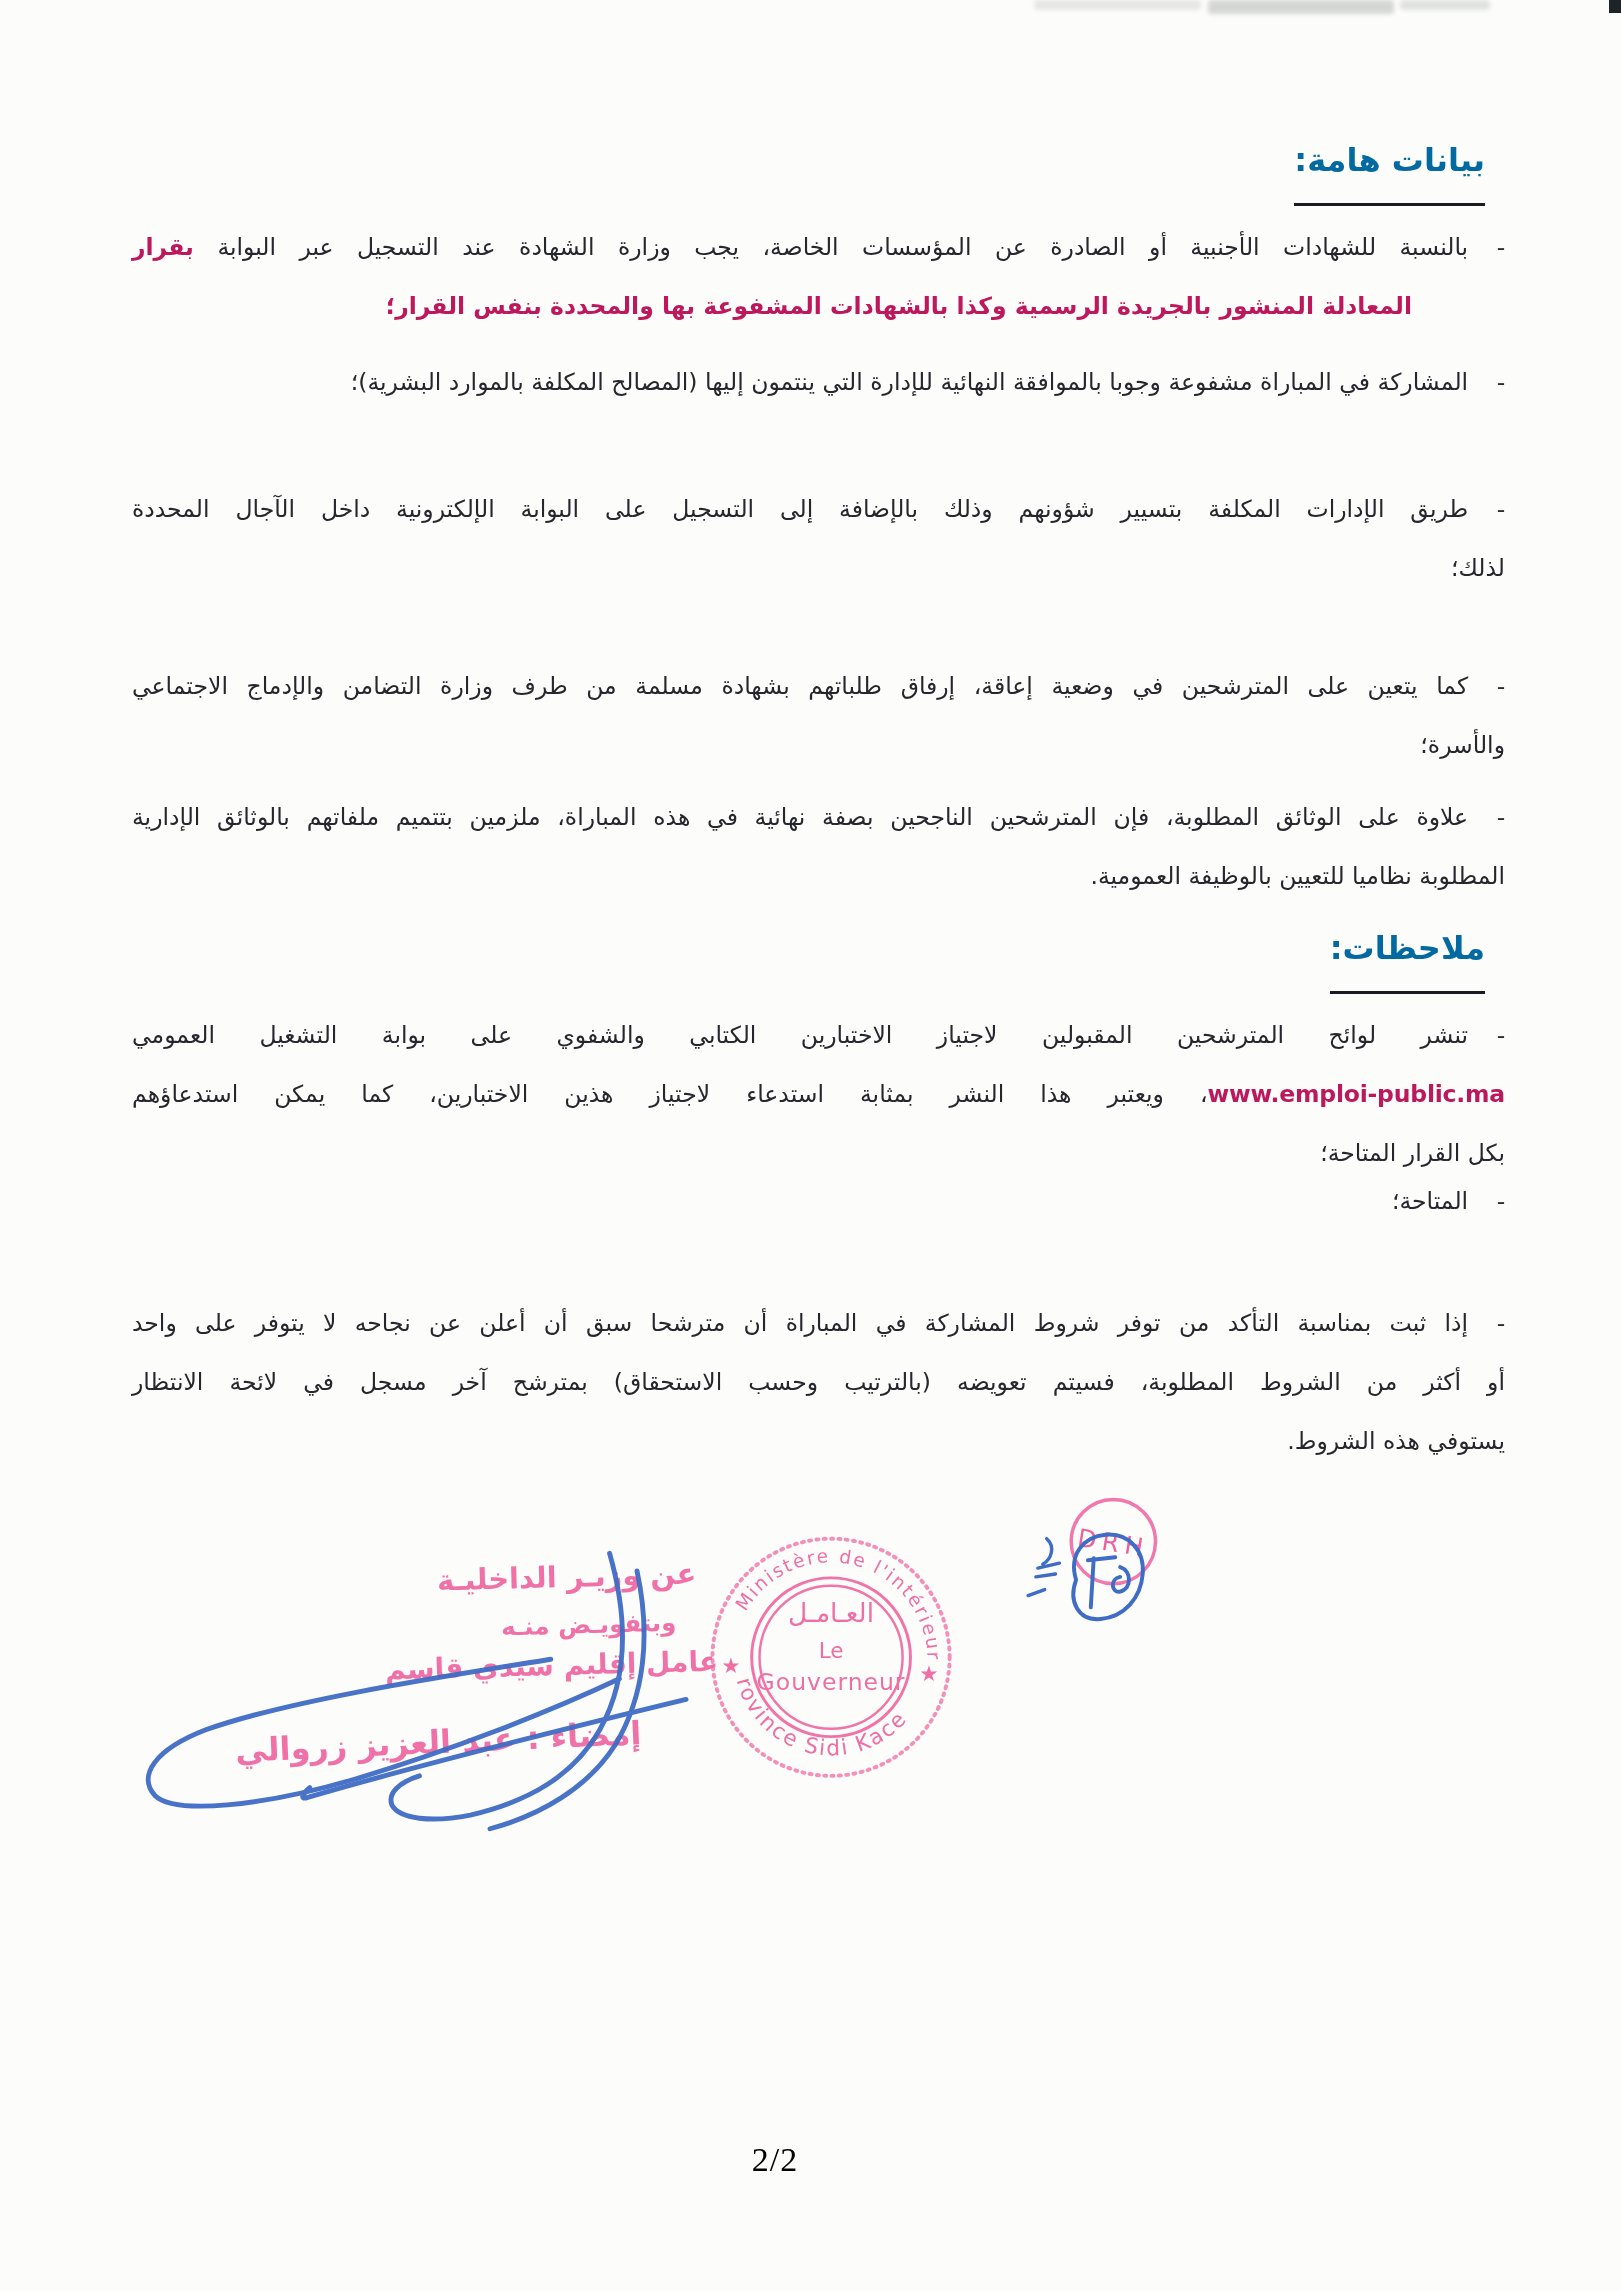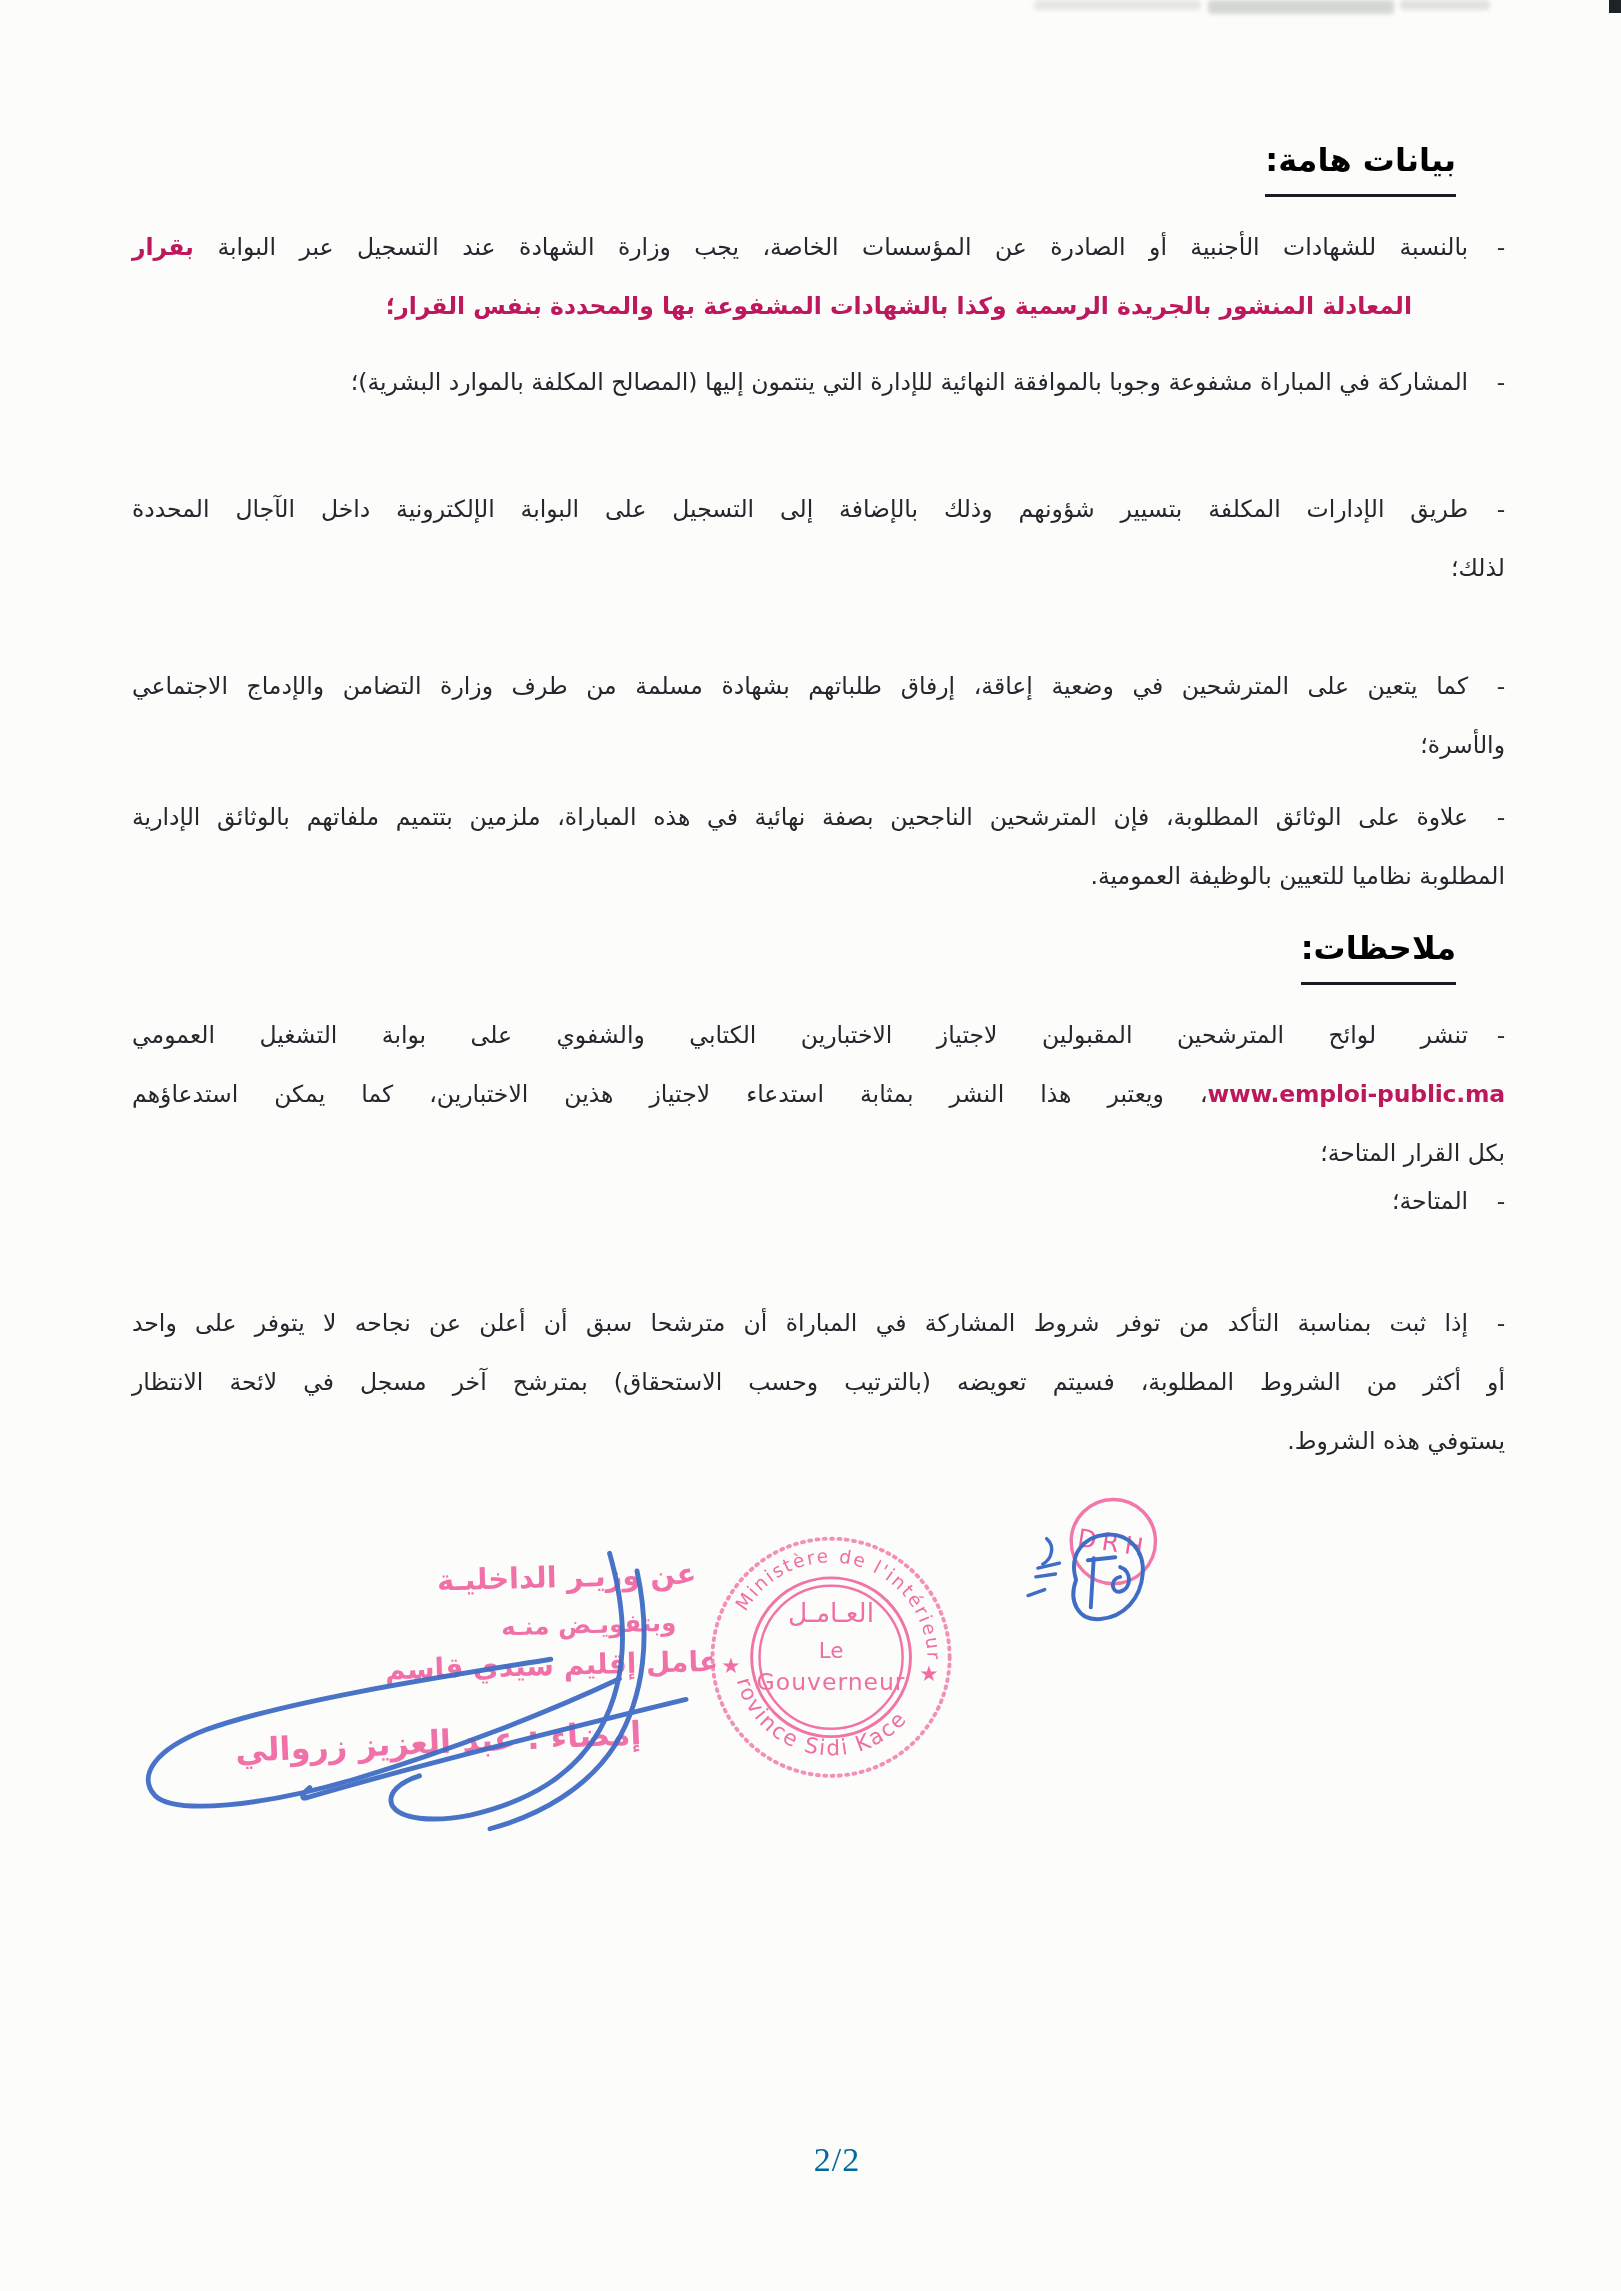--- a/index.html
+++ b/index.html
@@ -11,39 +11,39 @@
   
   .smudge{position:absolute; background:#9aa09e; filter:blur(2px); border-radius:3.9px;}
   .corner-mark{position:absolute; background:#1d2326;}
 
   
   .content{
     position:absolute; left:132px; right:116px; top:0; height:1568px;
     direction:rtl; color:#26262d;
   }
   .heading{
-    position:absolute; right:49px; display:inline-block;
-    font-size:32px; font-weight:bold; color:#000000;
-    border-bottom:3.4px solid #1b1c22; padding-bottom:15px;
+    position:absolute; right:20px; display:inline-block;
+    font-size:32px; font-weight:bold; color:#0369a1;
+    border-bottom:3.4px solid #1b1c22; padding-bottom:24px;
     line-height:1.2; white-space:nowrap;
   }
   #h1{top:141px;} #h2{top:929px;}
   .bullet{position:absolute; right:0; left:0; font-size:23.5px; line-height:59px; letter-spacing:-0.2px;}
   #b1{top:218px;} #b2{top:353px;} #b3{top:480px;} #b4{top:657px;} #b5{top:788px;}
   #n1{top:1006px;} #n2{top:1172px;} #n3{top:1294px;}
   .dash{float:right; width:33px; text-align:right; padding-left:3.9px; color:#2b2b31;}
   .bline{text-align:justify; text-align-last:justify; min-height:59px;}
   .bline.end{text-align-last:right;}
   .bline .bold{font-weight:bold; color:#be185d;}
 
   
   .page-number{
-    position:absolute; top:2141px; left:793px; width:88px; text-align:center;
+    position:absolute; top:2141px; left:731px; width:88px; text-align:center;
     font-family:"Liberation Serif","DejaVu Serif",serif;
-    font-size:34px; color:#0369a1; letter-spacing:1px;
+    font-size:34px; color:#000000; letter-spacing:1px;
   }
 
   
   .delg{
     position:absolute; direction:rtl; color:#ef66a2; font-weight:bold;
     white-space:nowrap; transform:rotate(-1.5deg); opacity:.92;
   }
   #delg1{top:1560px; right:925px; font-size:29px; letter-spacing:1px;}
   #delg2{top:1610px; right:945px; font-size:24.5px;}
   #delg3{top:1649px; right:903px; font-size:28px;}

